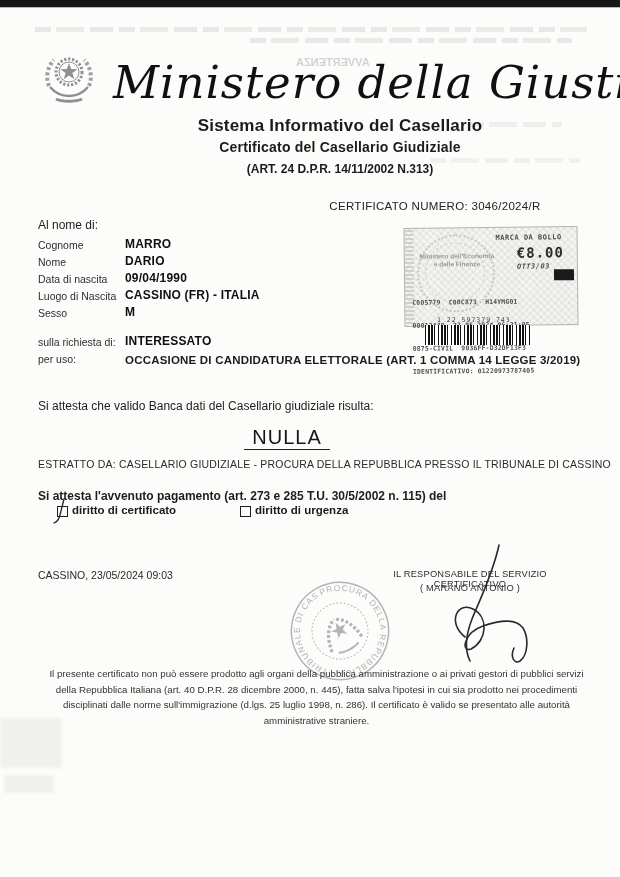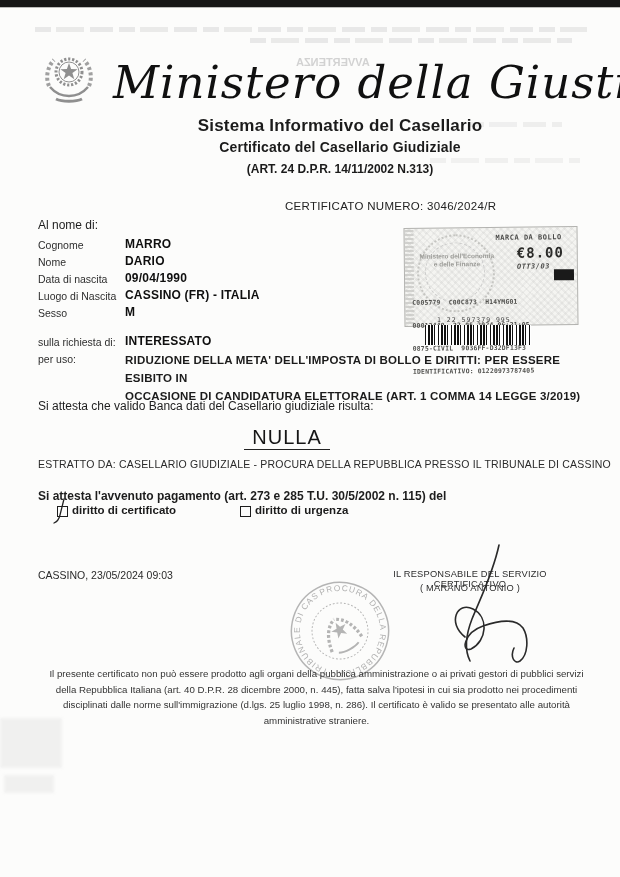--- a/index.html
+++ b/index.html
@@ -17,21 +17,21 @@
   .ghosttext{color:#d2d2d2;font-weight:bold;transform:scaleX(-1);filter:blur(.4px);}
   .smudge{background:#bdbdbd;opacity:.18;filter:blur(1.5px);}
   
   .script-title{
     font-family:"DejaVu Serif",serif;font-style:italic;font-weight:normal;
     font-size:45px;letter-spacing:1px;color:#101010;white-space:nowrap;
   }
   .h-sub1{font-size:17px;font-weight:bold;text-align:center;letter-spacing:.2px;}
   .h-sub2{font-size:14px;font-weight:bold;text-align:center;letter-spacing:.2px;}
   .h-sub3{font-size:12px;font-weight:bold;text-align:center;}
-  .certnum{font-size:11.5px;letter-spacing:.3px;text-align:left;color:#222;}
+  .certnum{font-size:11.5px;letter-spacing:.3px;text-align:center;color:#222;}
   
   .lab{font-size:10.5px;color:#2e2e2e;}
   .val{font-size:12px;font-weight:bold;color:#0f0f0f;letter-spacing:.2px;}
   
   .stamp{
     left:404px;top:227px;width:172px;height:97px;
     background:
       repeating-linear-gradient(45deg,rgba(160,160,160,.12) 0 2px,transparent 2px 5px),
       repeating-linear-gradient(-45deg,rgba(160,160,160,.10) 0 2px,transparent 2px 5px),
       #f4f4f1;
@@ -121,28 +121,27 @@
     <div class="abs stamp-value dot" style="left:112px;top:17px;">€8.00</div>
     <div class="abs stamp-code dot" style="left:112px;top:35px;">OTT3/03</div>
     <div class="abs stamp-black" style="left:149px;top:42px;width:20px;height:11px;"></div>
     <div class="abs stamp-lines dot" style="left:7px;top:56px;width:162px;">
       <div>C005779  C00C873  H14YMG01</div>
       <div>00012449  22.05.2024 06:21:05</div>
       <div>0875-CIVIL  9036FF-D32DF13F3</div>
       <div>IDENTIFICATIVO: 01220973787405</div>
     </div>
   </div>
-  <div class="abs bcnum dot" style="left:437px;top:316px;">1 22 597379 995</div>
+  <div class="abs bcnum dot" style="left:437px;top:316px;">1 22 597379 743</div>
   <div class="abs barcode" style="left:425px;top:325px;width:106px;"></div>
 
   <div class="abs lab" style="left:38px;top:336px;">sulla richiesta di:</div>
   <div class="abs val" style="left:125px;top:334px;">INTERESSATO</div>
   <div class="abs lab" style="left:38px;top:353px;">per uso:</div>
   <div class="abs uselines" style="left:125px;top:351px;width:470px;">
-    <div>RIDUZIONE DELLA META' DELL'IMPOSTA DI BOLLO E DIRITTI: PER ESSERE ESIBITO IN</div>
     <div>OCCASIONE DI CANDIDATURA ELETTORALE (ART. 1 COMMA 14 LEGGE 3/2019)</div>
   </div>
 
   <div class="abs body-md" style="left:38px;top:399px;">Si attesta che valido Banca dati del Casellario giudiziale risulta:</div>
   <div class="abs" style="left:37px;top:426px;width:500px;text-align:center;">
     <span class="nulla">NULLA</span>
   </div>
   <div class="abs body-sm" style="left:38px;top:458px;letter-spacing:.2px;">ESTRATTO DA: CASELLARIO GIUDIZIALE - PROCURA DELLA REPUBBLICA PRESSO IL TRIBUNALE DI CASSINO</div>
 
   <div class="abs body-md bold" style="left:38px;top:489px;">Si attesta l'avvenuto pagamento (art. 273 e 285 T.U. 30/5/2002 n. 115) del</div>

